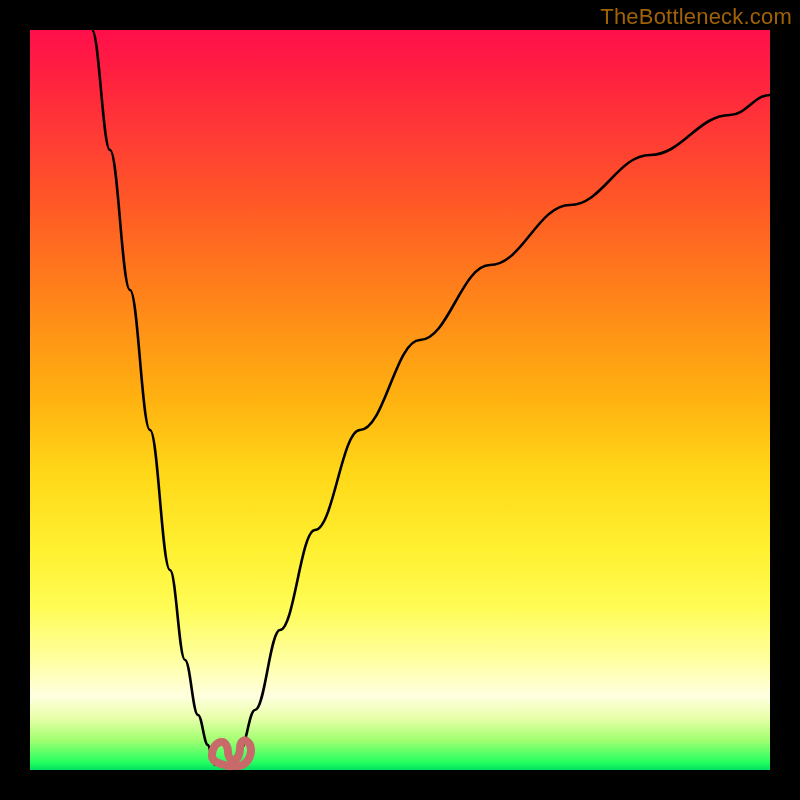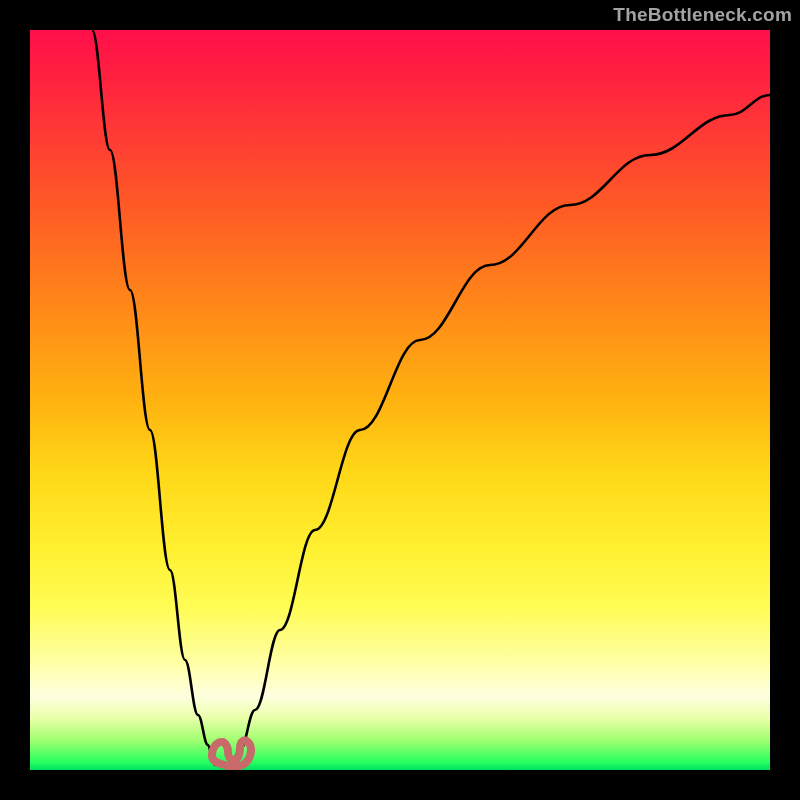--- a/index.html
+++ b/index.html
@@ -39,24 +39,24 @@
       #e8ffa8 93%,
       #a0ff70 96%,
       #23ff60 99%,
       #00e060 100%
     );
   }
   .watermark {
     position: absolute;
     top: 4px;
     right: 8px;
-    color: #a3a3a3;
-    font-size: 19px;
+    color: #a16207;
+    font-size: 22px;
     letter-spacing: 0.2px;
-    font-weight: 700;
+    font-weight: 400;
     user-select: none;
   }
   svg.curves {
     position: absolute;
     inset: 0;
     width: 100%;
     height: 100%;
   }
 </style>
 </head>

